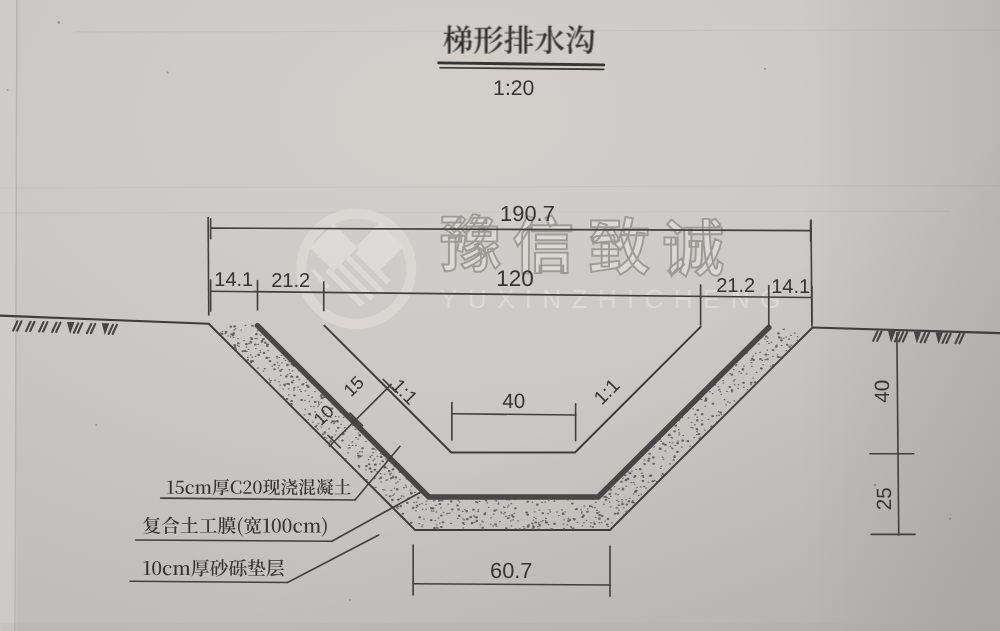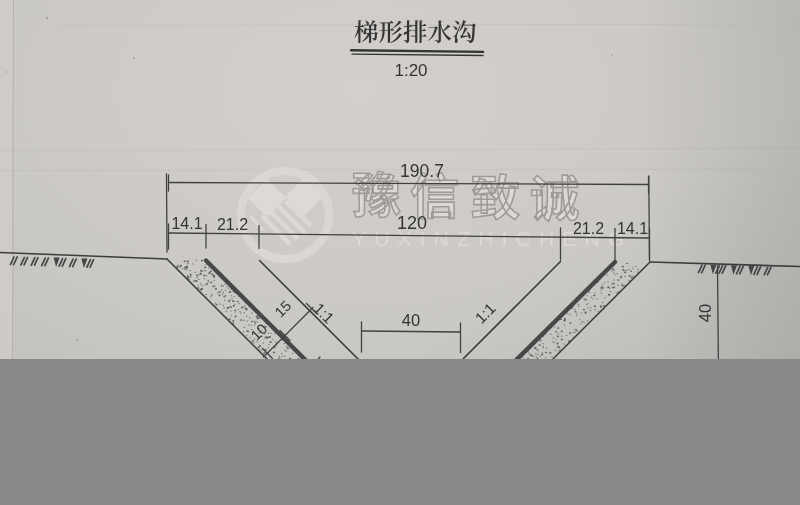--- a/index.html
+++ b/index.html
@@ -1,14 +1,14 @@
 <!DOCTYPE html>
 <html><head><meta charset="utf-8"><style>
 html,body{margin:0;padding:0;background:#888}
-#page{position:relative;width:800px;height:359px;overflow:hidden}
+#page{position:relative;width:800px;height:505px;overflow:hidden}
 svg{display:block}
 text{font-family:"Liberation Sans",sans-serif}
 </style></head><body>
 <div id="page">
 <svg width="800" height="505" viewBox="0 0 800 505" xmlns="http://www.w3.org/2000/svg">
 <defs>
         <path id="g0" d="M55 -79.1H75.8V-70.4H50.5ZM53.3 -56.4V-49.2H82.8V-56.4ZM43.3 -64.9H93.4V-40.6H43.3ZM57.1 -34.8 64.5 -38.7Q68.9 -34.9 71.6 -29.9Q74.2 -25 75.4 -19.7Q76.7 -14.5 76.6 -9.6Q76.5 -4.7 75.4 -0.9Q74.3 3 72.3 4.9Q70.2 7.1 68 8.0Q65.9 8.8 62.7 8.9Q61.4 8.9 59.7 8.9Q57.9 8.8 56.2 8.7Q56.1 6.8 55.4 4.2Q54.8 1.7 53.5 -0.2Q55.8 0 57.6 0.1Q59.4 0.2 60.7 0.2Q62.1 0.2 63.2 -0.2Q64.3 -0.6 65.2 -1.8Q66.2 -3 66.8 -5.7Q67.4 -8.4 67.3 -12.0Q67.1 -15.6 66.1 -19.7Q65.1 -23.8 62.9 -27.7Q60.7 -31.6 57.1 -34.8ZM62.9 -30.9 69.4 -26.5Q66 -23.6 61 -20.5Q55.9 -17.4 50.5 -14.7Q45.1 -12 40.4 -10.1Q39.5 -11.8 38 -13.9Q36.4 -16 35 -17.4Q39.7 -18.7 44.9 -20.9Q50.2 -23.1 55 -25.7Q59.8 -28.4 62.9 -30.9ZM67.1 -21.8 73.5 -17.4Q69.8 -13.4 64.1 -9.3Q58.5 -5.2 52.2 -1.7Q45.8 1.7 40 3.9Q39.1 2.3 37.6 0.2Q36 -1.9 34.6 -3.3Q40.4 -5 46.6 -7.9Q52.9 -10.8 58.3 -14.5Q63.8 -18.1 67.1 -21.8ZM85.1 -29.2Q86.4 -24.4 88.4 -19.6Q90.4 -14.8 92.9 -10.7Q95.4 -6.5 98.2 -3.7Q96.4 -2.4 94.2 0.0Q91.9 2.4 90.7 4.4Q87.8 0.9 85.3 -4.3Q82.9 -9.4 80.9 -15.4Q79 -21.3 77.8 -27.2ZM89.2 -39.7 95 -32.1Q90.5 -28.8 84.8 -25.5Q79 -22.2 74.5 -20.0L69.5 -27.2Q72.4 -28.7 76 -30.8Q79.6 -32.9 83.1 -35.3Q86.6 -37.6 89.2 -39.7ZM3.7 -81.0H33.5V-71.3H3.7ZM2.5 -50.1H34.6V-40.0H2.5ZM30.4 -81.0H32.8L34.8 -81.6L41.5 -76.8Q37.8 -71.2 32.8 -65.3Q27.8 -59.5 23 -55.5Q21.9 -57 20.1 -59.0Q18.2 -61 16.9 -62.1Q19.5 -64.3 22.1 -67.3Q24.7 -70.3 26.9 -73.4Q29.2 -76.5 30.4 -79.0ZM5.6 -61.4 12.5 -68.2Q16.4 -66.5 20.4 -64.2Q24.3 -61.8 27.8 -59.3Q31.2 -56.8 33.6 -54.6L26.5 -47.0Q24.2 -49.4 20.8 -52.1Q17.3 -54.7 13.4 -57.2Q9.5 -59.6 5.6 -61.4ZM31.3 -50.1H32.9L34.4 -50.5L41.5 -48.8Q40.8 -42.1 39.4 -35.1Q38 -28 36.4 -23.1L28.2 -25.9Q28.9 -28.9 29.5 -32.7Q30.1 -36.5 30.6 -40.6Q31.1 -44.7 31.3 -48.4ZM14.6 -46.5H25.5V-4.1Q25.5 -0.4 24.7 2.1Q23.8 4.6 21.2 6.0Q18.7 7.4 15.4 7.8Q12.1 8.2 7.7 8.2Q7.4 5.7 6.2 2.5Q5 -0.8 3.7 -3.0Q6.7 -2.9 9.3 -2.9Q12 -2.9 12.9 -2.9Q13.9 -3 14.2 -3.3Q14.6 -3.6 14.6 -4.4ZM74.2 -79.1H76.6L78.2 -79.5L85.6 -74.8Q84.2 -71.9 82.2 -68.7Q80.2 -65.4 78.1 -62.4Q75.9 -59.4 73.9 -57.2Q72.4 -58.3 70 -59.8Q67.6 -61.3 65.8 -62.2Q67.5 -64.3 69.1 -67.0Q70.7 -69.6 72.1 -72.4Q73.4 -75.1 74.2 -77.1ZM53.5 -85.1 64.5 -83.2Q60.7 -75.3 55.4 -67.7Q50 -60.2 42 -53.8Q40.7 -55.5 38.3 -57.6Q36 -59.7 34 -60.8Q38.8 -64.3 42.6 -68.4Q46.4 -72.5 49.1 -76.8Q51.8 -81.1 53.5 -85.1ZM64.2 -62.2H73.0V-57.2Q73 -53.7 72 -49.5Q71.1 -45.2 68.1 -40.7Q65.1 -36.2 59.3 -32.1Q53.4 -28 43.7 -24.7Q42.7 -26.1 41 -27.9Q39.2 -29.7 37.8 -31.0Q46.6 -33.9 51.9 -37.4Q57.1 -40.9 59.7 -44.6Q62.4 -48.2 63.3 -51.6Q64.2 -54.9 64.2 -57.5Z"></path>
         <path id="g1" d="M38.3 -54.3H88.7V-44.9H38.3ZM38.3 -39.7H88.7V-30.4H38.3ZM44.3 -3.9H82.8V5.7H44.3ZM31.3 -69.3H96.1V-59.6H31.3ZM36.8 -24.7H90.0V8.5H79.4V-15.2H47.0V8.8H36.8ZM53.9 -81.3 64.1 -85.2Q66.1 -82.1 68.2 -78.4Q70.3 -74.7 71.4 -71.9L60.9 -67.3Q59.9 -70.1 57.9 -74.1Q55.9 -78.1 53.9 -81.3ZM23.5 -84.6 34.2 -81.3Q31.3 -72.9 27.2 -64.4Q23.1 -56 18.4 -48.5Q13.6 -41 8.5 -35.2Q8 -36.6 6.9 -38.9Q5.8 -41.1 4.6 -43.3Q3.4 -45.6 2.4 -47.0Q6.6 -51.6 10.5 -57.6Q14.5 -63.7 17.8 -70.6Q21.2 -77.5 23.5 -84.6ZM15.8 -56.8 26.7 -67.7 26.8 -67.6V9.3H15.8Z"></path>
         <path id="g2" d="M3.7 -79.5H49.6V-68.6H3.7ZM5.8 -32.8H48.1V-22.0H5.8ZM21 -41.9H33.0V-4.6H21.0ZM2.7 -7.9Q8.6 -8.6 16.3 -9.5Q24 -10.5 32.5 -11.7Q41 -12.8 49.4 -14.0L49.9 -2.6Q42 -1.3 33.9 -0.1Q25.7 1.1 18.2 2.2Q10.7 3.3 4.4 4.3ZM29.8 -62.4 38.8 -66.6Q40.7 -63.5 42.8 -59.9Q45 -56.3 46.9 -52.9Q48.7 -49.5 49.8 -46.9L40.3 -42.0Q39.2 -44.7 37.5 -48.2Q35.7 -51.7 33.7 -55.5Q31.7 -59.2 29.8 -62.4ZM57.8 -66.7H96.1V-55.6H57.8ZM60 -85.2 71.9 -83.1Q70.1 -73.1 67.2 -63.6Q64.3 -54.1 60.4 -46.0Q56.5 -37.8 51.6 -31.7Q50.7 -32.9 49 -34.7Q47.4 -36.4 45.7 -38.2Q44 -39.9 42.6 -40.9Q47 -46 50.4 -53.0Q53.7 -60 56.1 -68.2Q58.5 -76.5 60 -85.2ZM78.7 -59.9 90.8 -58.7Q88.7 -41.8 84.2 -28.9Q79.7 -16 71.8 -6.6Q63.9 2.7 51.5 9.1Q50.9 7.7 49.7 5.7Q48.5 3.6 47.2 1.5Q45.8 -0.5 44.6 -1.7Q55.8 -6.7 62.7 -14.7Q69.7 -22.7 73.4 -34.0Q77.2 -45.2 78.7 -59.9ZM63.2 -57.3Q65.6 -44.6 69.8 -33.6Q74.1 -22.7 81 -14.5Q88 -6.2 98 -1.7Q96.7 -0.5 95.2 1.3Q93.6 3.1 92.3 5.1Q90.9 7 90 8.6Q79 2.9 71.8 -6.4Q64.5 -15.6 60 -28.1Q55.4 -40.5 52.6 -55.5ZM7.4 -41.9Q7.1 -43.1 6.4 -45.0Q5.8 -47 5 -49.0Q4.3 -51.1 3.6 -52.6Q4.9 -53.1 6 -54.2Q7.2 -55.3 8.3 -57.0Q9.2 -58.1 10.8 -61.0Q12.4 -63.9 14.2 -67.8Q16 -71.7 17.3 -75.8L29.4 -72.4Q27.4 -68 24.9 -63.4Q22.3 -58.9 19.6 -54.9Q16.8 -50.9 14.2 -47.9V-47.7Q14.2 -47.7 13.2 -47.1Q12.2 -46.5 10.8 -45.6Q9.5 -44.7 8.4 -43.7Q7.4 -42.7 7.4 -41.9ZM7.4 -41.9 7.2 -50.6 12.7 -54.1 40.9 -55.9Q41.2 -53.6 41.7 -50.7Q42.3 -47.9 42.7 -46.0Q32.2 -45.1 25.8 -44.5Q19.3 -43.9 15.7 -43.5Q12 -43.1 10.3 -42.7Q8.5 -42.3 7.4 -41.9Z"></path>
         <path id="g3" d="M44.1 -48.7H58.1V-39.0H44.1ZM54.5 -48.7H64.8Q64.8 -48.7 64.8 -47.2Q64.7 -45.7 64.7 -44.7Q64.6 -33.1 64.3 -25.9Q64 -18.6 63.5 -14.8Q63 -10.9 61.9 -9.5Q60.7 -7.8 59.4 -7.0Q58.1 -6.2 56.3 -5.8Q54.8 -5.5 52.4 -5.4Q50.1 -5.4 47.5 -5.4Q47.4 -7.8 46.8 -10.6Q46.1 -13.4 45 -15.4Q46.8 -15.2 48.3 -15.2Q49.7 -15.1 50.5 -15.1Q51.4 -15 52 -15.3Q52.5 -15.6 53 -16.3Q53.5 -17.2 53.8 -20.2Q54 -23.3 54.2 -29.7Q54.4 -36.1 54.5 -46.9ZM78.1 -81.1 86 -85.1Q88.2 -82.7 90.6 -79.6Q93.1 -76.6 94.3 -74.3L85.9 -69.9Q84.9 -72.2 82.6 -75.4Q80.3 -78.6 78.1 -81.1ZM85.7 -52 96.2 -47.8Q91.6 -28.2 82.4 -13.8Q73.1 0.5 61.1 8.5Q60 7 57.8 4.8Q55.5 2.7 53.6 1.4Q65 -6 73.4 -19.4Q81.8 -32.8 85.7 -52.0ZM43.1 -70.4H96.7V-59.7H43.1ZM35.5 -70.4H47.1V-43.2Q47.1 -37.6 46.8 -30.7Q46.4 -23.8 45.4 -16.5Q44.5 -9.3 42.7 -2.6Q40.8 4.2 38 9.6Q37.1 8.5 35.3 7.0Q33.5 5.5 31.7 4.1Q29.8 2.7 28.6 2.0Q31 -2.9 32.4 -8.6Q33.8 -14.4 34.5 -20.4Q35.1 -26.5 35.3 -32.3Q35.5 -38.2 35.5 -43.2ZM65.7 -84.7H76.8Q76.7 -74.8 77 -64.9Q77.4 -55 78.1 -45.9Q78.9 -36.7 80 -28.9Q81.1 -21.2 82.3 -15.3Q83.6 -9.4 85.1 -6.2Q86.5 -2.9 87.8 -2.9Q88.8 -2.9 89.3 -6.4Q89.9 -10 90.1 -17.4Q91.8 -15.4 94.1 -13.7Q96.4 -12 98.3 -11.1Q97.6 -3.6 96.2 0.5Q94.7 4.7 92.4 6.4Q90 8.1 86.2 8.1Q82.2 8.1 79.1 4.2Q76.1 0.4 73.9 -6.3Q71.6 -13 70.1 -22.0Q68.6 -30.9 67.6 -41.3Q66.7 -51.7 66.3 -62.7Q65.8 -73.8 65.7 -84.7ZM7.3 -76 15 -83.6Q17.9 -81.3 21.2 -78.5Q24.5 -75.7 27.6 -72.9Q30.6 -70.2 32.4 -67.9L24.1 -59.3Q22.4 -61.6 19.6 -64.5Q16.7 -67.4 13.5 -70.5Q10.2 -73.5 7.3 -76.0ZM15 8.3 12.3 -2.8 14.5 -6.7 31.2 -20.1Q31.9 -17.7 33.1 -14.7Q34.3 -11.7 35.3 -9.8Q29.5 -4.9 25.7 -1.8Q22 1.3 19.9 3.2Q17.8 5.1 16.7 6.3Q15.6 7.4 15 8.3ZM3.2 -54.4H21.4V-42.9H3.2ZM15 8.3Q14.5 7.1 13.5 5.6Q12.5 4.1 11.3 2.7Q10.2 1.2 9.2 0.5Q10.3 -0.4 11.4 -2.0Q12.5 -3.5 13.3 -5.7Q14.1 -7.9 14.1 -10.5V-54.4H24.8V-4.2Q24.8 -4.2 23.4 -2.9Q21.9 -1.5 19.9 0.5Q18 2.5 16.5 4.6Q15 6.8 15 8.3Z"></path>

